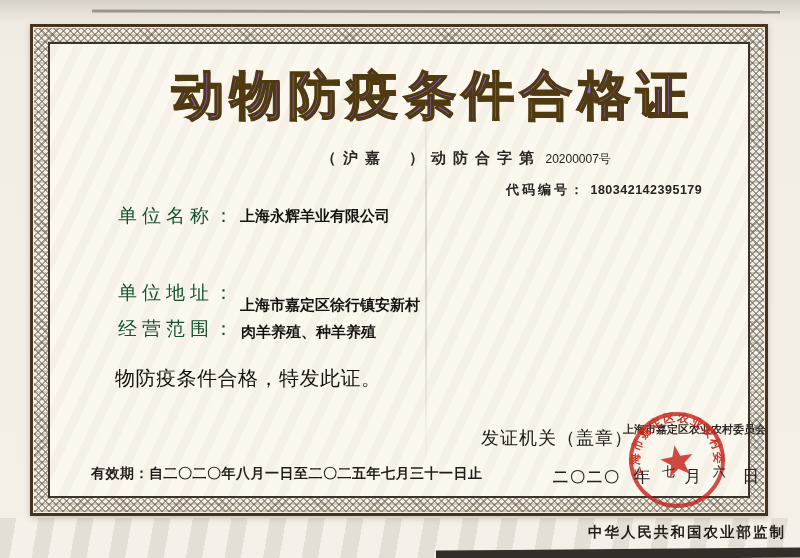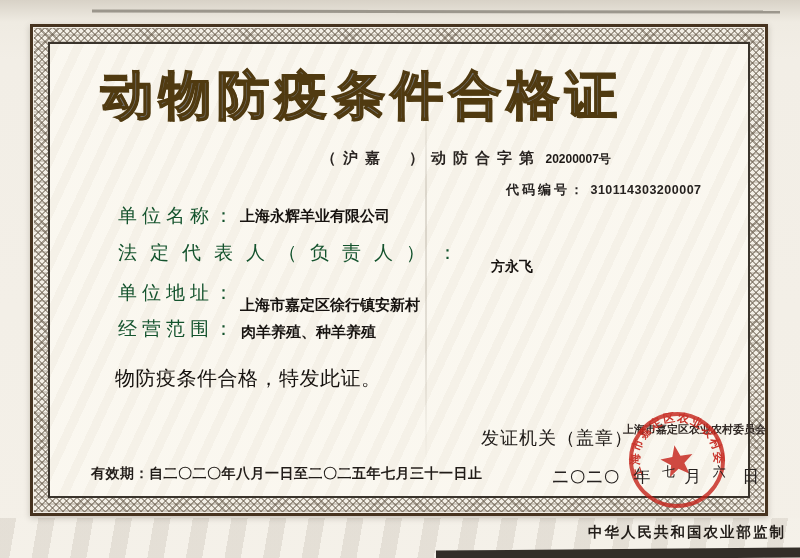--- a/index.html
+++ b/index.html
@@ -27,27 +27,27 @@
     background:
       repeating-linear-gradient(45deg, rgba(104,92,76,.55) 0 1.5px, transparent 1.5px 5px),
       repeating-linear-gradient(-45deg, rgba(104,92,76,.55) 0 1.5px, transparent 1.5px 5px),
       repeating-linear-gradient(0deg, rgba(104,92,76,.25) 0 2px, transparent 2px 7px); }
   .inner-line { position:absolute; inset:15px; border:2px solid #3a342c; background:#faf7ef;
     background-image:repeating-linear-gradient(115deg, rgba(215,205,188,.14) 0 9px, rgba(252,250,244,.12) 9px 22px); }
   .crease { position:absolute; left:392px; top:60px; width:2px; height:380px;
     background:linear-gradient(180deg, transparent, rgba(120,108,90,.22) 30%, rgba(120,108,90,.18) 70%, transparent); }
 
   .title { position:absolute; top:34px; left:0; width:100%; padding-left:68px;
-    font-size:52px; font-weight:900; letter-spacing:6px;
-    color:#737373; -webkit-text-stroke:1.5px #503a10;
+    text-align:center; font-size:52px; font-weight:900; letter-spacing:6px;
+    color:#8b5cf6; -webkit-text-stroke:1.5px #503a10;
     text-shadow:1px 1px 0 #4c3810; white-space:nowrap; }
 
   .certno { position:absolute; left:288px; top:122px; white-space:nowrap; }
   .certno-prefix { font-size:15px; font-weight:bold; letter-spacing:7px; color:#2a2522; }
-  .certno-num { font-size:12px; font-weight:bold; color:#1d1916;text-align:right; }
+  .certno-num { font-size:12px; font-weight:normal; color:#1d1916;text-align:right; }
 
   .code-line { position:absolute; left:473px; top:153px; white-space:nowrap; }
   .code-label { font-size:13px; font-weight:bold; letter-spacing:3px;margin-top:40px; }
   .code-value { font-size:12.5px; font-weight:bold; letter-spacing:.5px; }
 
   .field-row { position:absolute; left:85px; white-space:nowrap; }
   .f-label { font-size:19px; font-weight:500; color:#14532d; }
   .ls-wide { letter-spacing:5px; }
   .ls-xwide { letter-spacing:13px; }
   .f-value { position:absolute; font-size:15px; font-weight:bold; color:#171310; white-space:nowrap; }
@@ -96,30 +96,26 @@
 
     <h1 class="title">动物防疫条件合格证</h1>
 
     <div class="certno">
       <span class="certno-prefix">（沪嘉　）动防合字第</span>
       <span class="certno-num">20200007号</span>
     </div>
 
     <div class="code-line">
       <span class="code-label">代码编号：</span>
-      <span class="code-value">310114303200007</span>
+      <span class="code-value">180342142395179</span>
     </div>
 
     <div class="field-row row-1">
       <span class="f-label ls-wide">单位名称：</span>
       <span class="f-value">上海永辉羊业有限公司</span>
-    </div>
-    <div class="field-row row-2">
-      <span class="f-label ls-xwide">法定代表人（负责人）：</span>
-      <span class="f-value">方永飞</span>
     </div>
     <div class="field-row row-4">
       <span class="f-label ls-wide">经营范围：</span>
       <span class="f-value">肉羊养殖、种羊养殖</span>
     </div>
     <div class="field-row row-3">
       <span class="f-label ls-wide">单位地址：</span>
       <span class="f-value">上海市嘉定区徐行镇安新村</span>
     </div>
 

